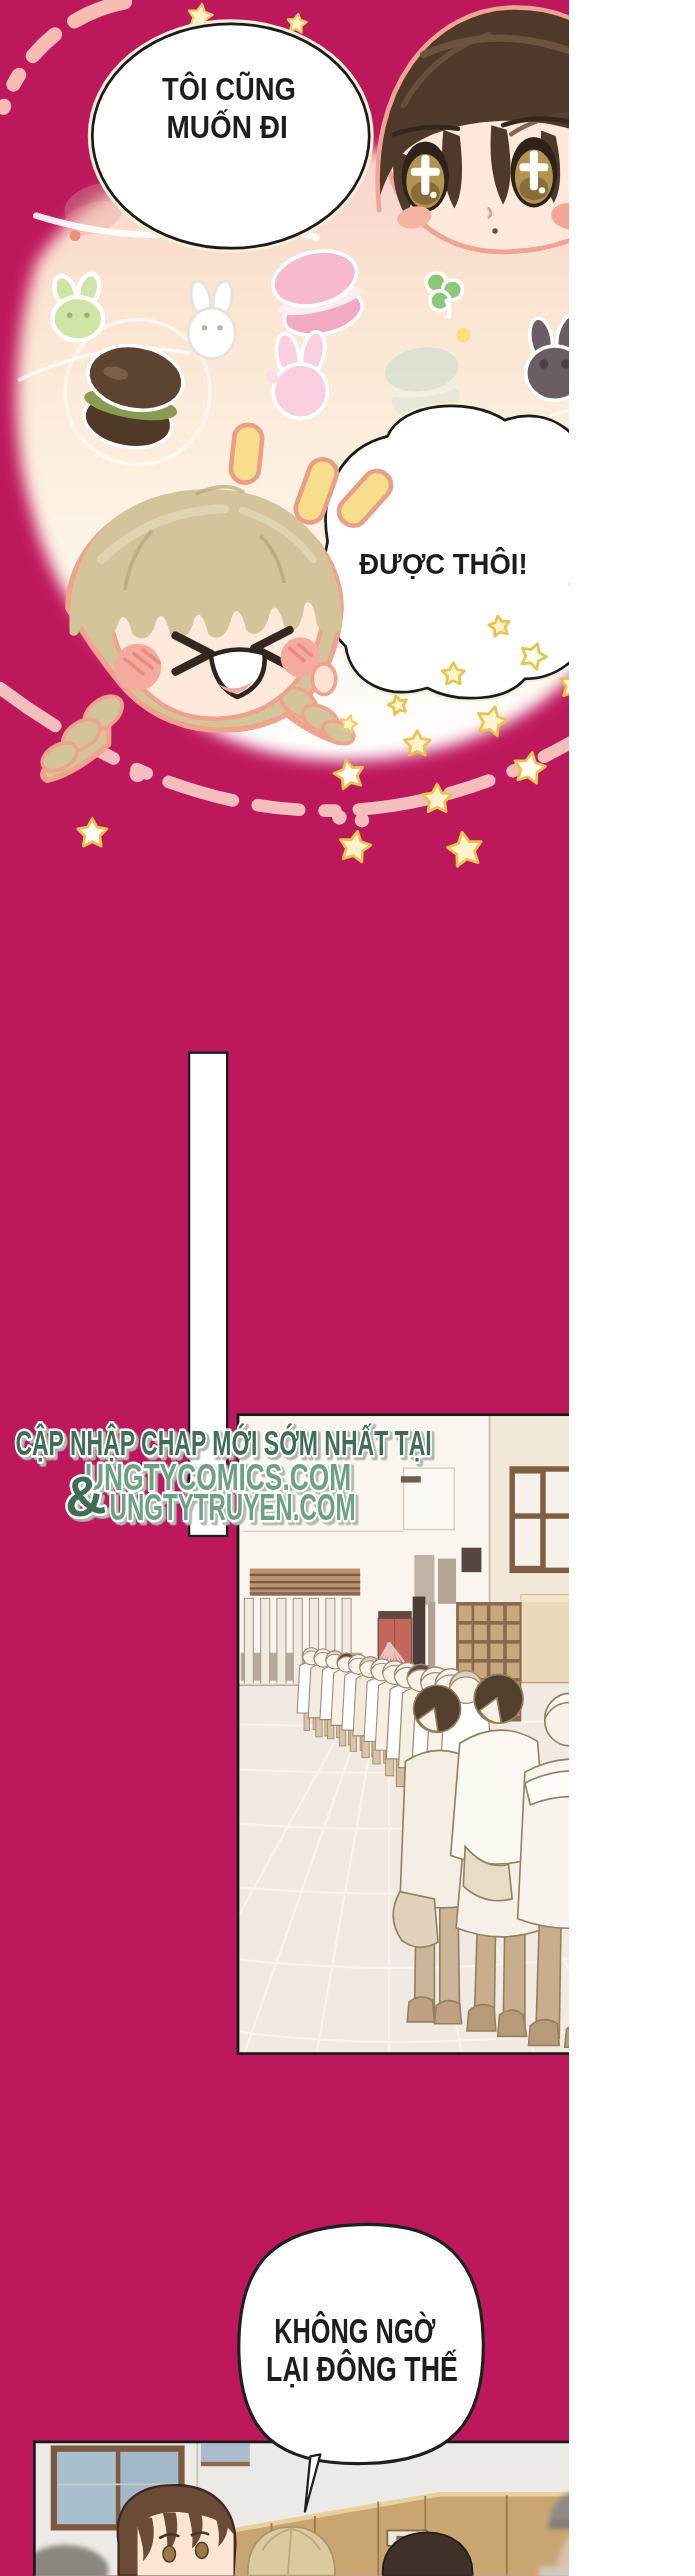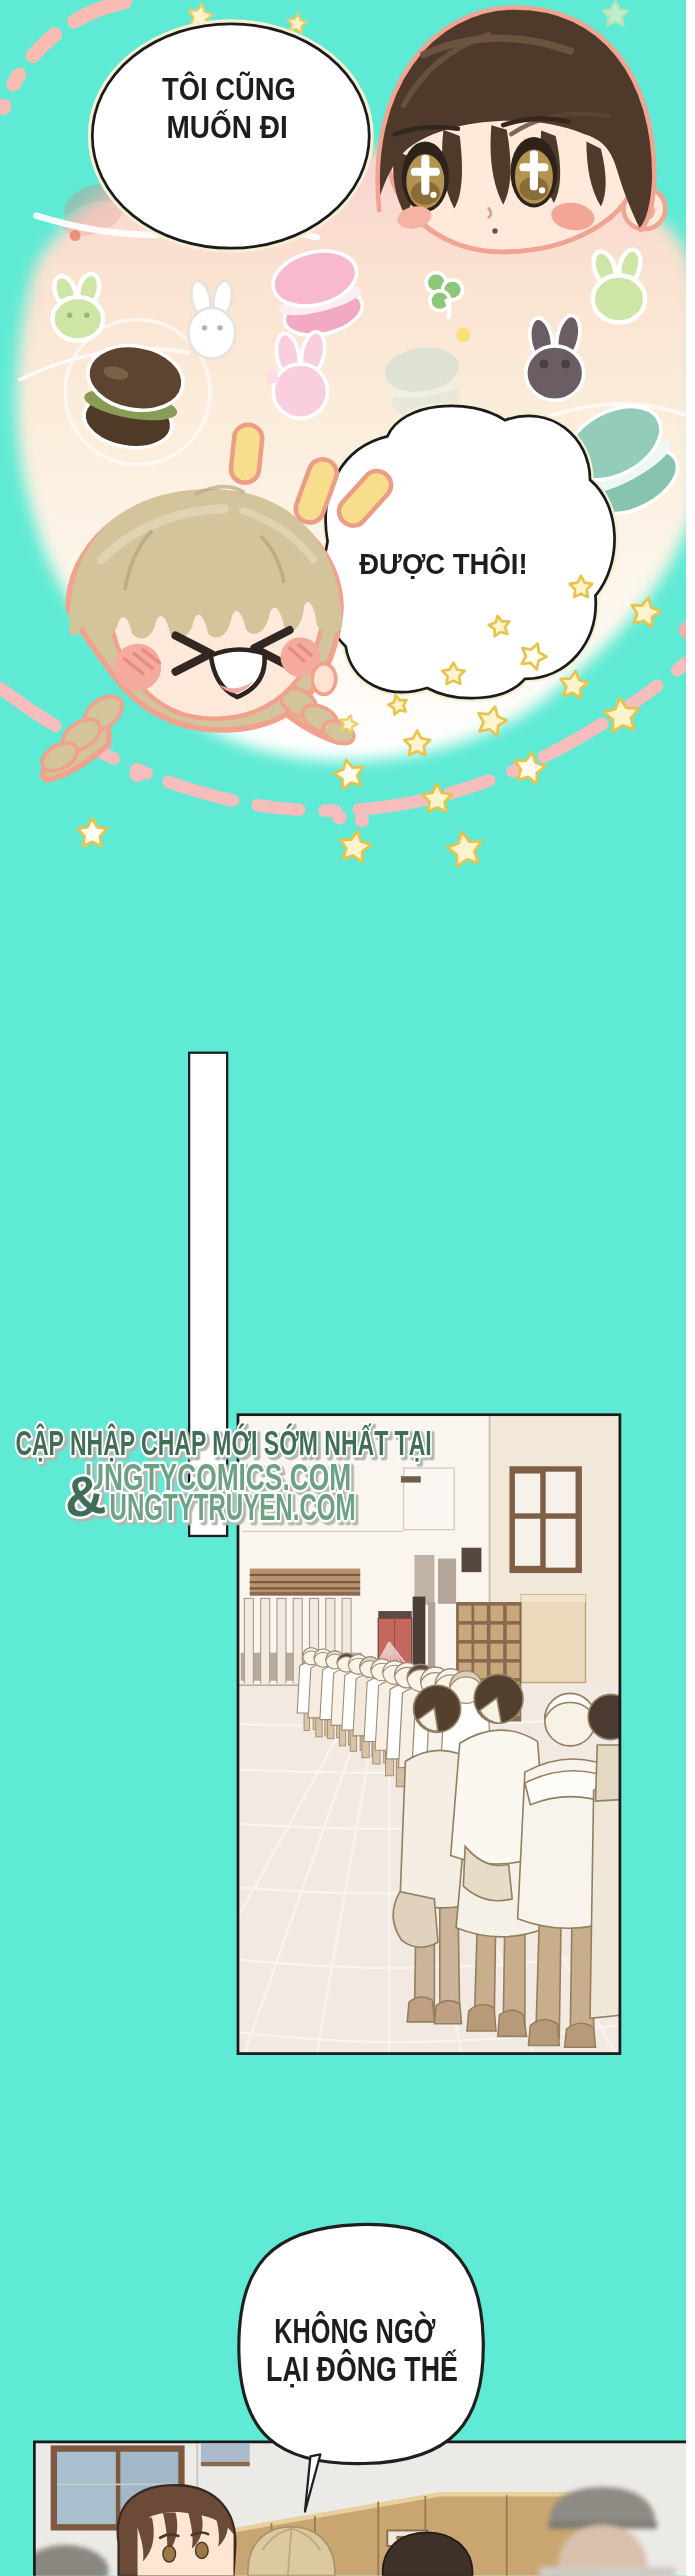--- a/index.html
+++ b/index.html
@@ -1,15 +1,15 @@
 <!DOCTYPE html>
 <html style="font-size:14.5px"><head><meta charset="utf-8">
 <style>
 html,body{margin:0;padding:0;background:#ffffff;}
-.page{position:relative;width:686px;height:2576px;background:#5eead4;overflow:hidden;font-family:"Liberation Sans",sans-serif;}
+.page{position:relative;width:569px;height:2576px;background:#be185d;overflow:hidden;font-family:"Liberation Sans",sans-serif;}
 </style></head>
 <body>
 <div class="page">
 <svg width="695" height="2576" viewBox="0 0 768 2846">
 <defs>
 <linearGradient id="pastel" x1="0" y1="0" x2="0" y2="1">
  <stop offset="0" stop-color="#f8d2cf"></stop>
  <stop offset="0.2" stop-color="#fae2d0"></stop>
  <stop offset="0.45" stop-color="#fceddc"></stop>
  <stop offset="0.7" stop-color="#fdf6ea"></stop>

